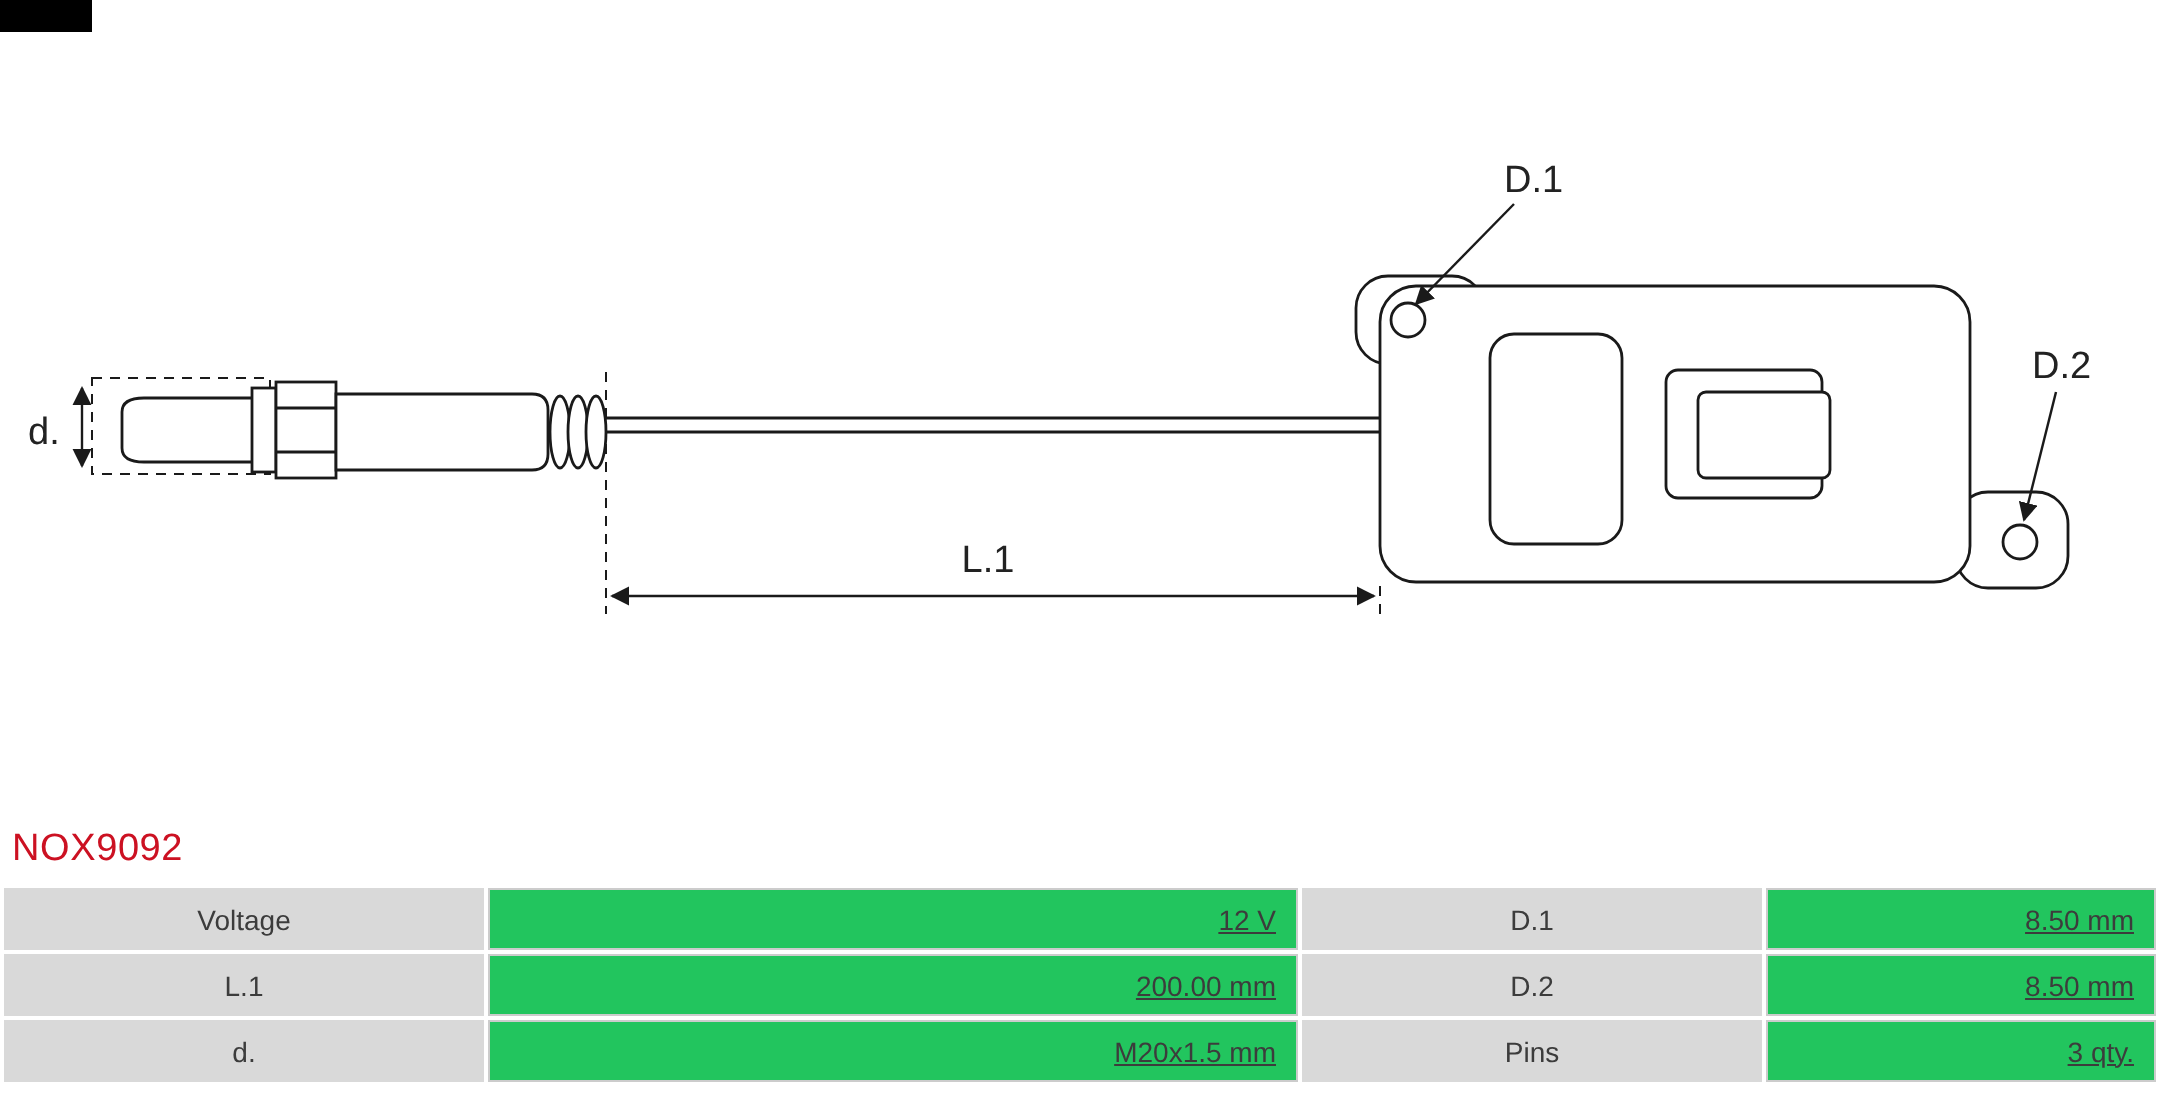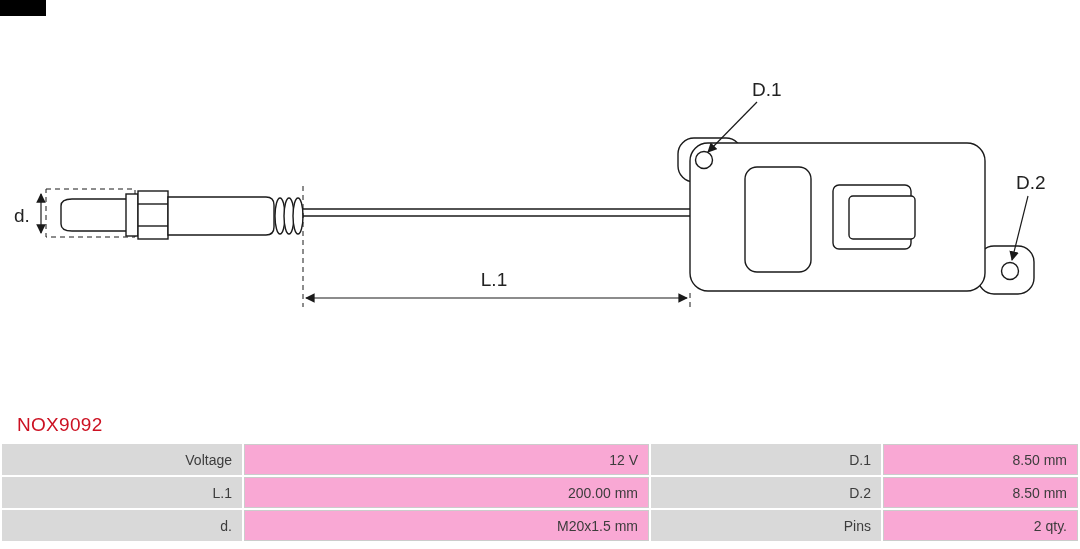--- a/index.html
+++ b/index.html
@@ -8,30 +8,30 @@
   .page { position:relative; width:1080px; height:549px; background:#fff; overflow:hidden; }
   .logo-strip { position:absolute; left:0; top:0; width:46px; height:16px; background:#000; }
   .diagram { position:absolute; left:0; top:0; width:1080px; height:360px; }
 
   .ln    { stroke:var(--line-color,#1a1a1a); stroke-width:1.4; fill:none; }
   .fillw { stroke:var(--line-color,#1a1a1a); stroke-width:1.4; fill:#fff; }
   .dash  { stroke:var(--line-color,#1a1a1a); stroke-width:1;   fill:none; stroke-dasharray:5 4; }
   .dim   { stroke:var(--line-color,#1a1a1a); stroke-width:1.2; fill:none; }
   .lbl-text { font-family:"Liberation Sans",sans-serif; font-size:19px; fill:#222; }
 
-  .part-number { position:absolute; left:17px; top:414px; font-size:19px;
+  .part-number { position:absolute; left:6px; top:414px; font-size:19px;
                  color:var(--part-number-red,#cc1122); letter-spacing:.3px; }
 
   .spec-table { position:absolute; left:0; top:442px; width:1080px;
                 border-collapse:separate; border-spacing:2px; table-layout:fixed;
                 font-size:14px; color:#3c3c3c; }
   .spec-table td { height:31px; padding:0 10px; text-align:right; vertical-align:middle;
                    white-space:nowrap; overflow:hidden; }
-  td.lbl { background:var(--label-cell-bg,#d9d9d9); }
-  td.val { background:#f9a8d4; border:1px solid var(--value-cell-border,#cccccc); }
+  td.lbl { background:var(--label-cell-bg,#d9d9d9);text-align:center; }
+  td.val { background:#22c55e; border:1px solid var(--value-cell-border,#cccccc);text-decoration:underline; }
 </style>
 </head>
 <body>
 
 <div class="page">
 
   <div class="logo-strip"></div>
 
   <svg class="diagram" viewBox="0 0 1080 360" xmlns="http://www.w3.org/2000/svg">
     <defs>
@@ -97,18 +97,18 @@
       <tr>
         <td class="lbl">L.1</td>
         <td class="val">200.00 mm</td>
         <td class="lbl">D.2</td>
         <td class="val">8.50 mm</td>
       </tr>
       <tr>
         <td class="lbl">d.</td>
         <td class="val">M20x1.5 mm</td>
         <td class="lbl">Pins</td>
-        <td class="val">2 qty.</td>
+        <td class="val">3 qty.</td>
       </tr>
     </tbody>
   </table>
 
 </div>
 
 </body></html>

